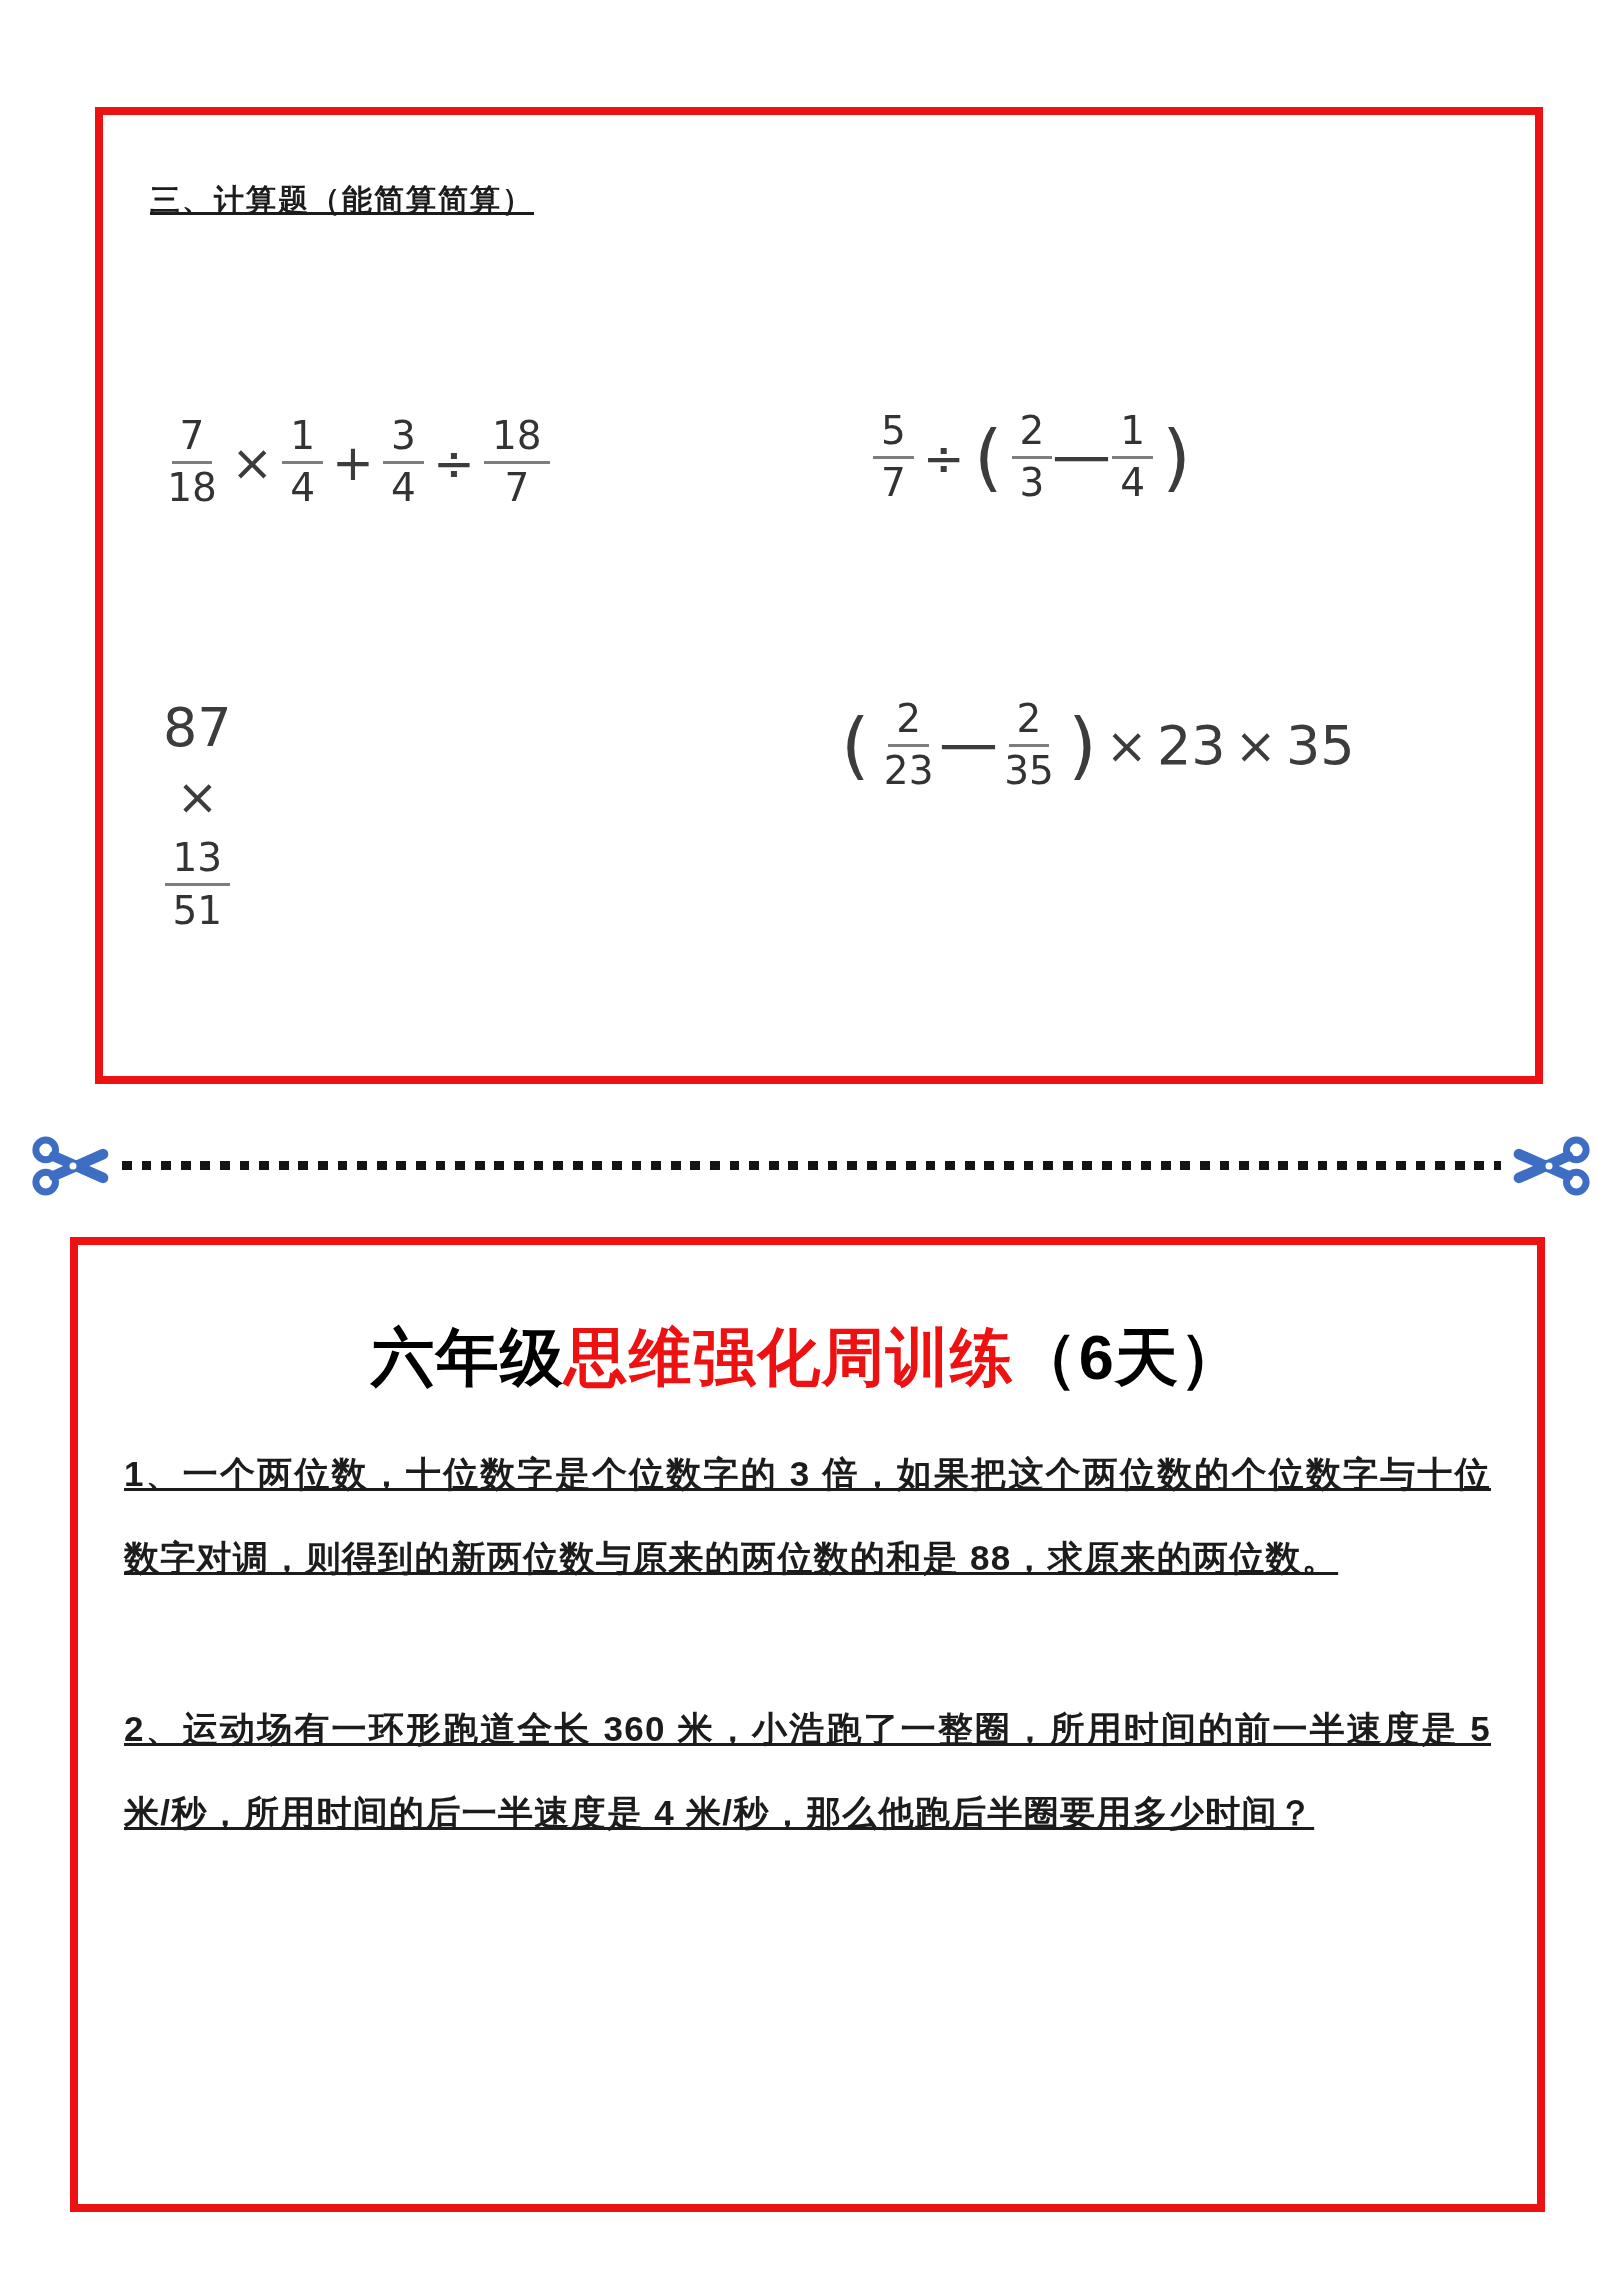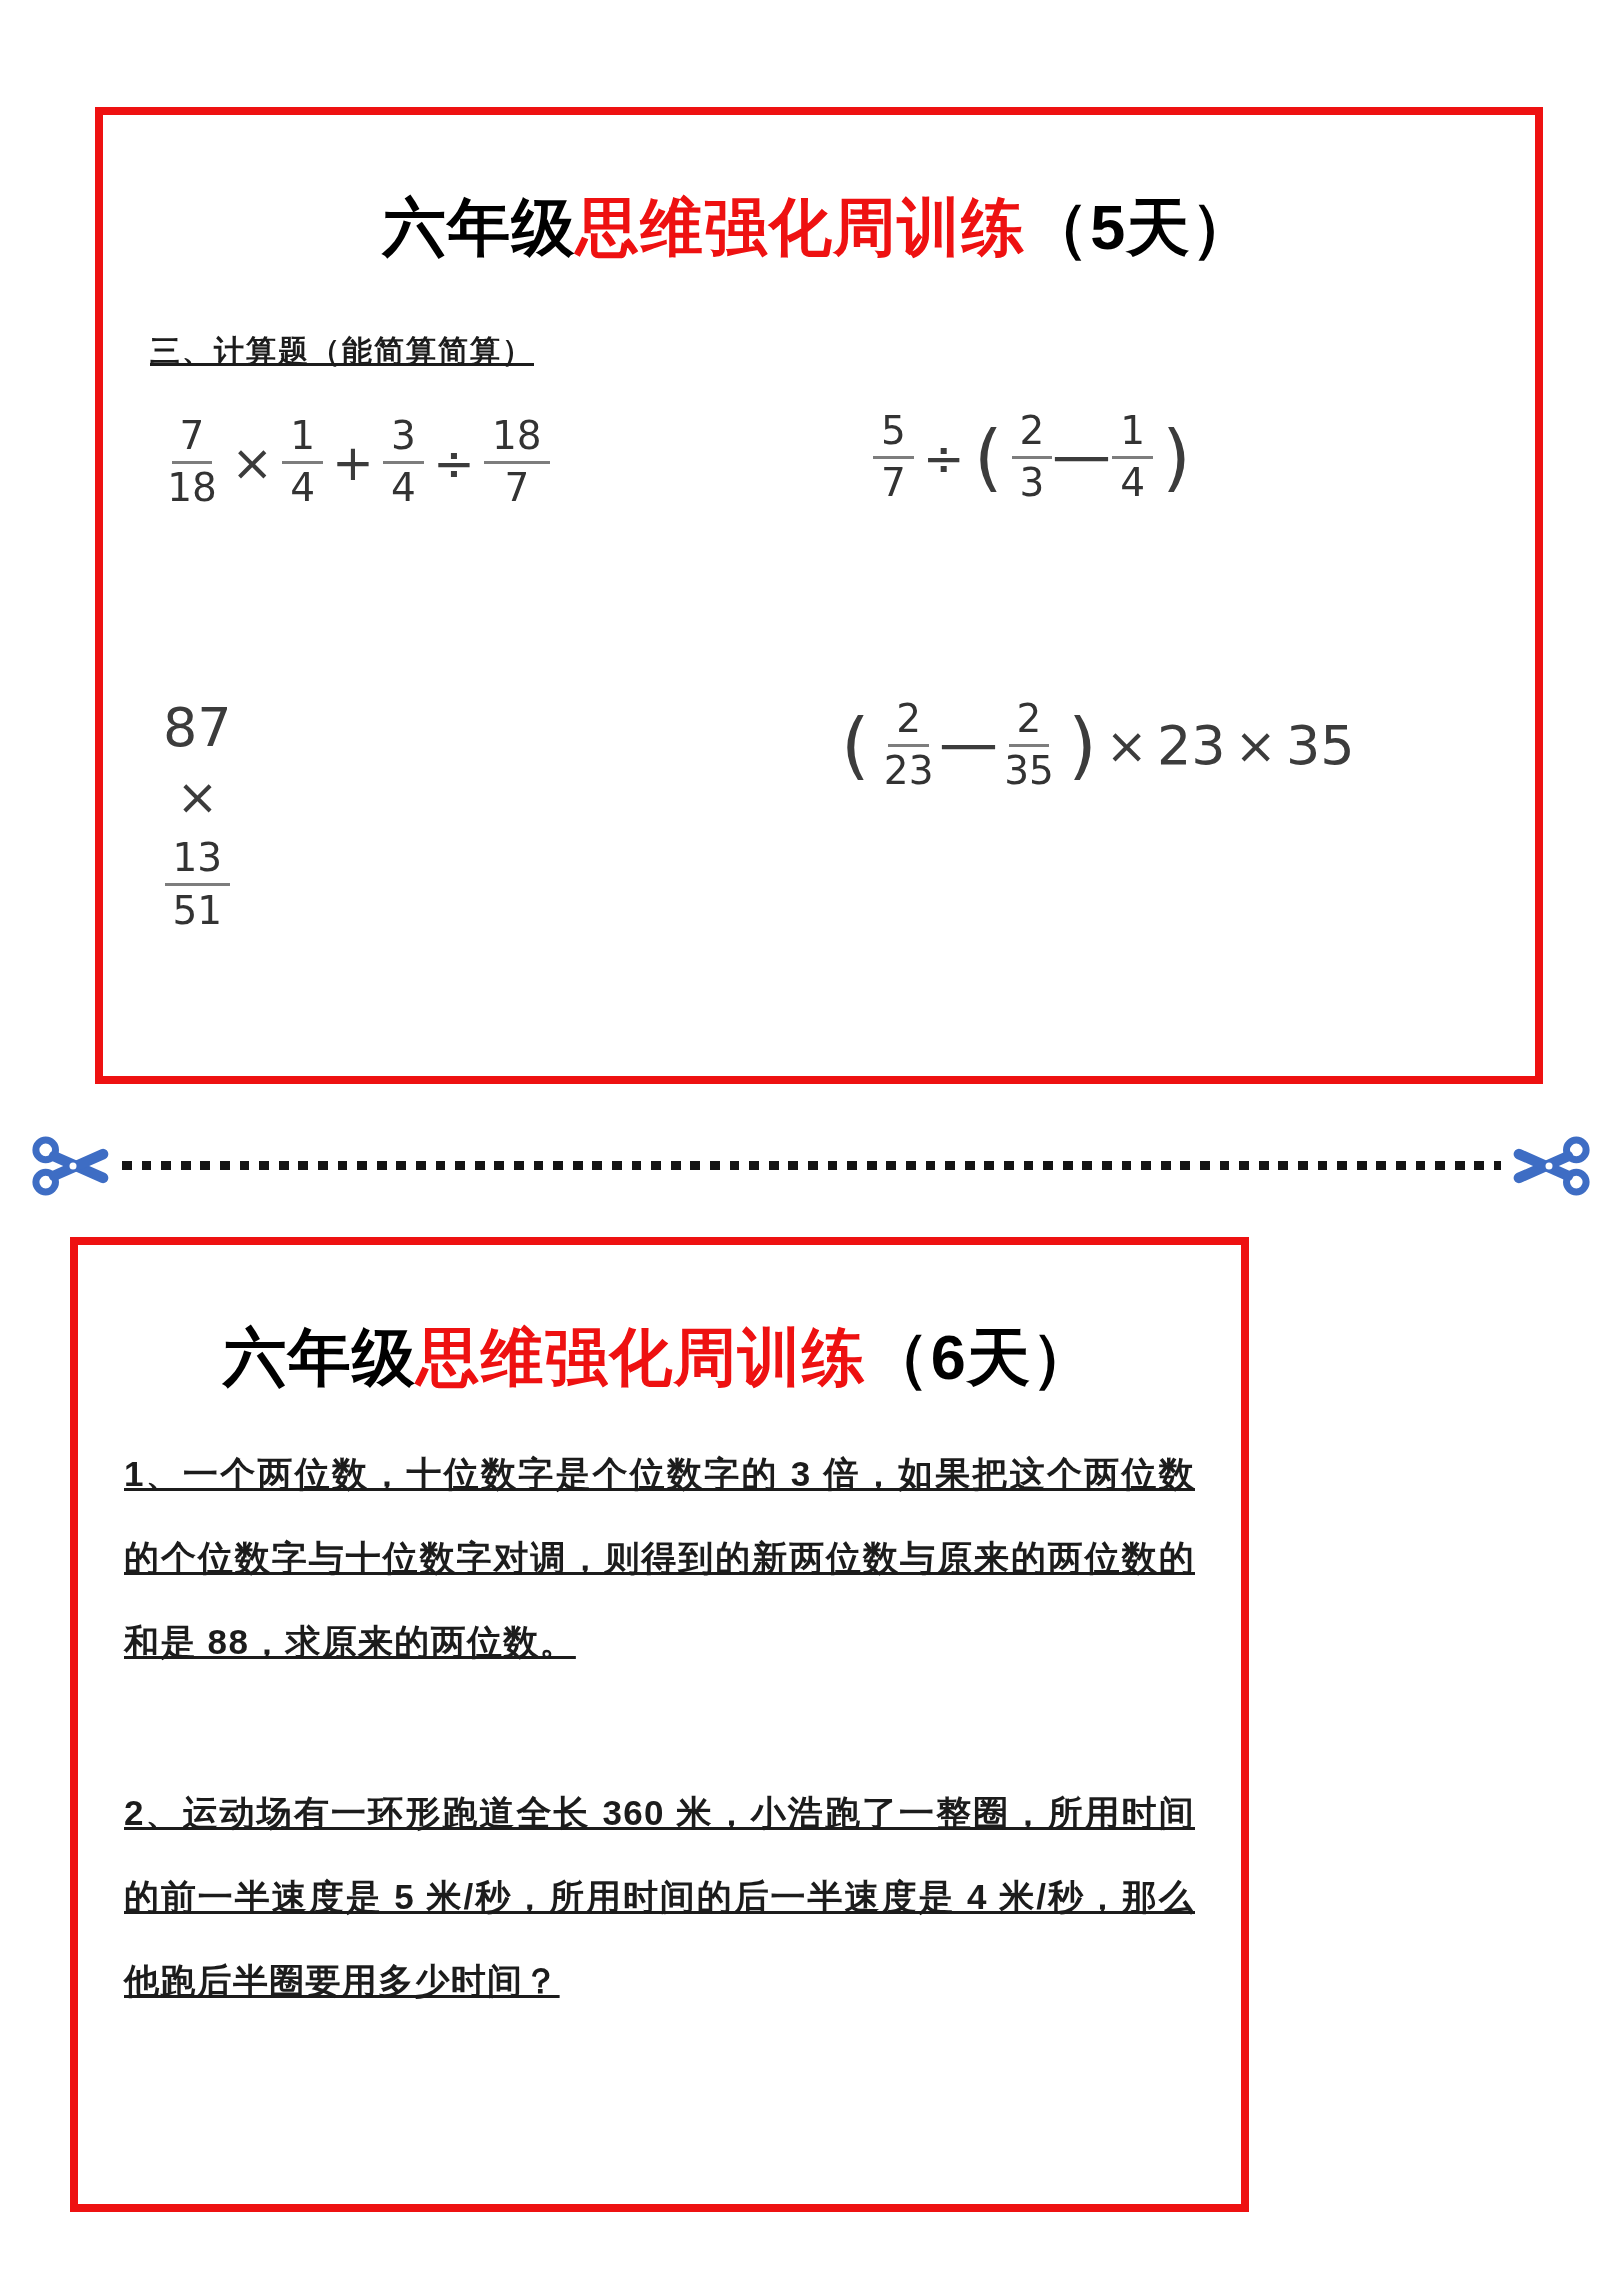--- a/index.html
+++ b/index.html
@@ -11,21 +11,21 @@
   *{margin:0;padding:0;box-sizing:border-box;}
   html,body{background:#ffffff;}
   body{
     width:1623px;height:2295px;position:relative;overflow:hidden;
     font-family:"Liberation Sans","DejaVu Sans",sans-serif;
   }
   .sheet{
     position:absolute;border:8.5px solid var(--red);background:#fff;
   }
   .sheet-1{left:95px;top:107px;width:1448px;height:977px;}
-  .sheet-2{left:70px;top:1237px;width:1179px;height:975px;padding:0 46px;}
+  .sheet-2{left:70px;top:1237px;width:1475px;height:975px;padding:0 46px;}
   .box-title{
     margin-top:75px;text-align:center;font-size:63px;font-weight:bold;
     letter-spacing:1.3px;color:#000;line-height:1.2;white-space:nowrap;
   }
   .box-title .hl{color:var(--red);}
   .section-heading{
     margin:65px 0 0 47px;font-size:30px;font-weight:bold;color:var(--ink);
     letter-spacing:2px;
     text-decoration:underline;
   }
@@ -63,21 +63,20 @@
     font-size:35px;line-height:2.4;letter-spacing:1.3px;font-weight:bold;
     color:var(--ink);text-align:justify;text-align-last:left;
     margin:0 0 87px 0;
     text-decoration:underline;
   }
 </style>
 </head>
 <body>
 
 <section class="sheet sheet-1">
-  <h1 class="box-title"><span>六年级</span><span class="hl">思维强化周训练</span><span>（5天）</span></h1>
 
   <h2 class="section-heading">三、计算题（能简算简算）</h2>
 
   <div class="expr expr-1">
       <span class="frac">
         <span class="num">7</span>
         <span class="den">18</span>
       </span>
       <span class="op">×</span>
       <span class="frac">

